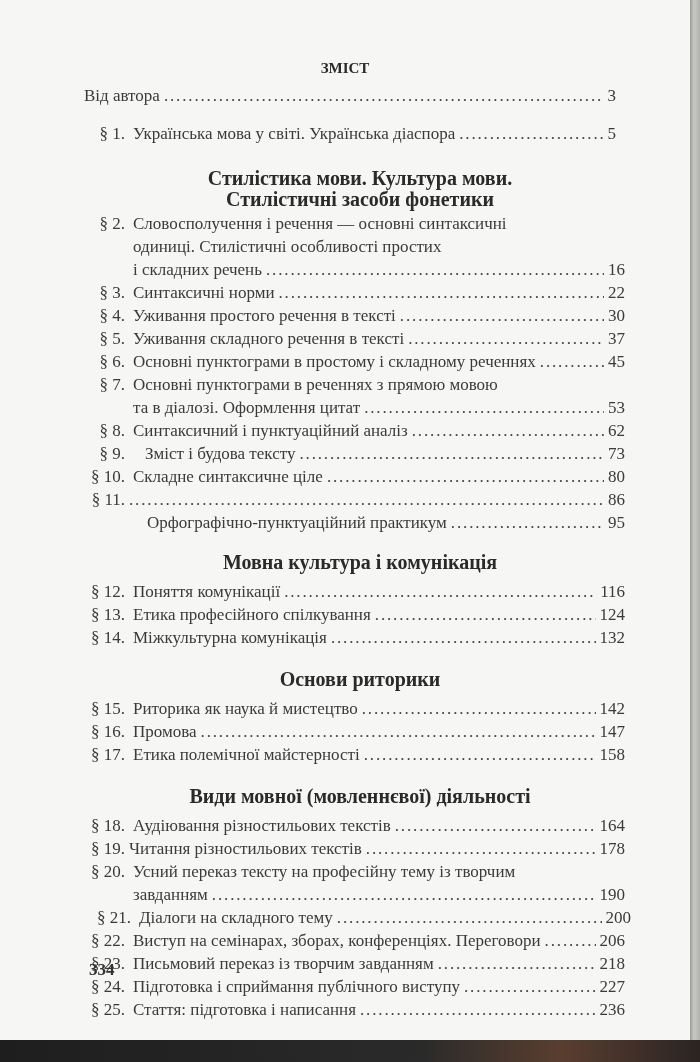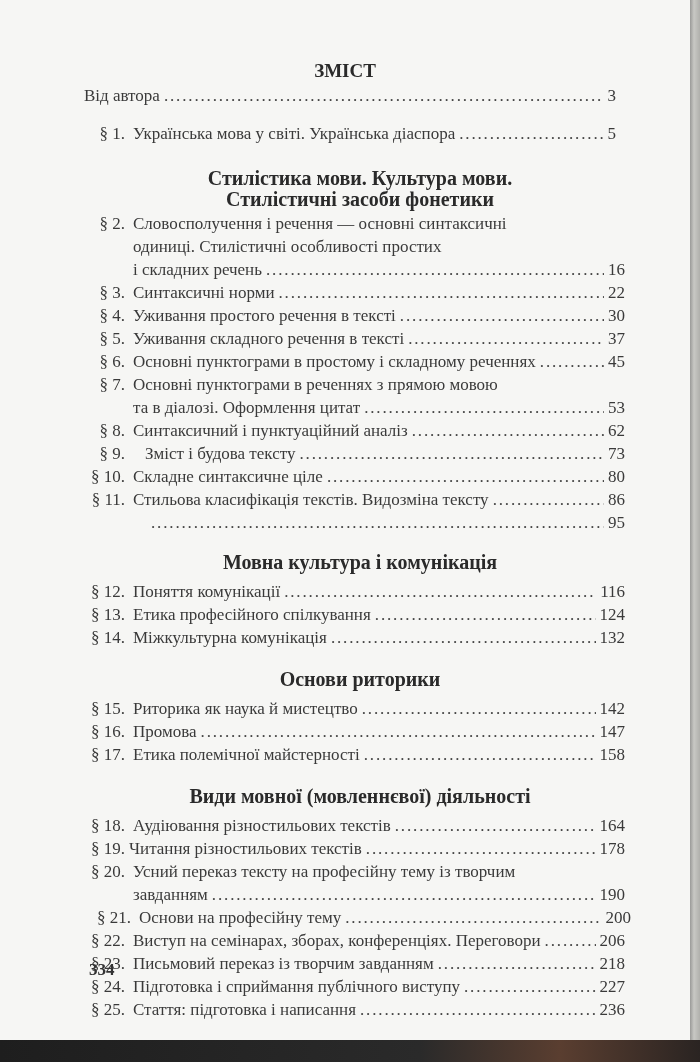--- a/index.html
+++ b/index.html
@@ -16,21 +16,21 @@
     .right-edge {
       position: absolute; right: 0; top: 0; width: 10px; height: 1062px;
       background: linear-gradient(to right, #9a9a98, #c8c8c4 40%, #b0b0ac);
     }
     .bottom-edge {
       position: absolute; left: 0; bottom: 0; width: 700px; height: 22px;
       background: linear-gradient(to right, #1e1e1e 0%, #2a2a2a 60%, #5a3e30 80%, #2a2422 100%);
     }
     .title {
       position: absolute; left: 0; width: 690px; top: 60px; text-align: center;
-      font-weight: bold; font-size: 19px; color: #2a2a2a;
+      font-weight: bold; font-size: 15px; color: #2a2a2a;
     }
     .row {
       position: absolute; display: flex; align-items: baseline;
       font-size: 17px; line-height: 20px;
     }
     .num { flex: 0 0 auto; text-align: right; white-space: nowrap; }
     .txt { white-space: nowrap; }
     .leader {
       flex: 1 1 auto; overflow: hidden; white-space: nowrap; margin: 0 4px;
       letter-spacing: 2.2px; color: #444;
@@ -129,25 +129,25 @@
   <span class="page-num">73</span>
 </div>
 <div class="row" style="left:85px; width:540px; top:467px;">
   <span class="num" style="width:40px;">§ 10.</span>
   <span class="txt" style="margin-left:8px;">Складне синтаксичне ціле</span>
   <span class="leader"></span>
   <span class="page-num">80</span>
 </div>
 <div class="row" style="left:85px; width:540px; top:490px;">
   <span class="num" style="width:40px;">§ 11.</span>
-  <span class="txt" style="margin-left:8px;">Стильова класифікація текстів. Видозміна тексту</span>
   <span class="leader"></span>
   <span class="page-num">86</span>
 </div>
 <div class="row" style="left:147px; width:478px; top:513px;">
+  <span class="txt">Орфографічно-пунктуаційний практикум</span>
   <span class="leader"></span>
   <span class="page-num">95</span>
 </div>
 
 <div class="section-heading" style="top:552px;">Мовна культура і комунікація</div>
 <div class="row" style="left:85px; width:540px; top:582px;">
   <span class="num" style="width:40px;">§ 12.</span>
   <span class="txt" style="margin-left:8px;">Поняття комунікації</span>
   <span class="leader"></span>
   <span class="page-num">116</span>
@@ -200,21 +200,21 @@
 </div>
 <span class="plain" style="left:85px; top:862px; width:40px; text-align:right;">§ 20.</span>
 <span class="plain" style="left:133px; top:862px;">Усний переказ тексту на професійну тему із творчим</span>
 <div class="row" style="left:133px; width:492px; top:885px;">
   <span class="txt">завданням</span>
   <span class="leader"></span>
   <span class="page-num">190</span>
 </div>
 <div class="row" style="left:91px; width:540px; top:908px;">
   <span class="num" style="width:40px;">§ 21.</span>
-  <span class="txt" style="margin-left:8px;">Основи на професійну тему</span>
+  <span class="txt" style="margin-left:8px;">Діалоги на складного тему</span>
   <span class="leader"></span>
   <span class="page-num">200</span>
 </div>
 <div class="row" style="left:85px; width:540px; top:931px;">
   <span class="num" style="width:40px;">§ 22.</span>
   <span class="txt" style="margin-left:8px;">Виступ на семінарах, зборах, конференціях. Переговори</span>
   <span class="leader"></span>
   <span class="page-num">206</span>
 </div>
 <div class="row" style="left:85px; width:540px; top:954px;">

